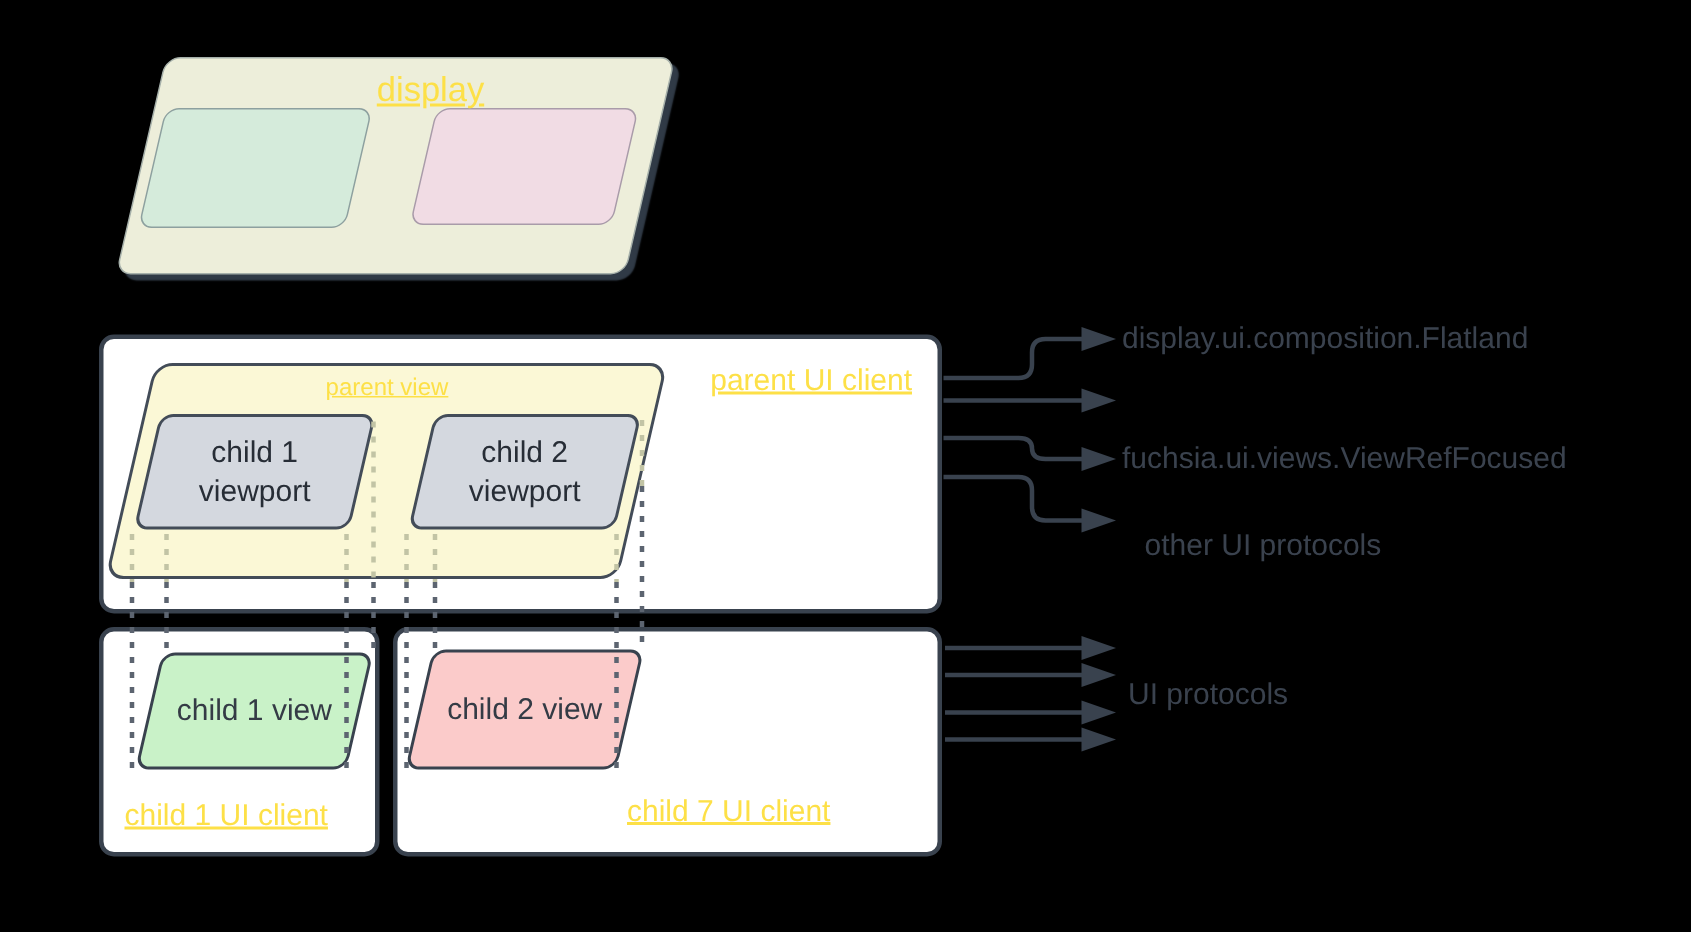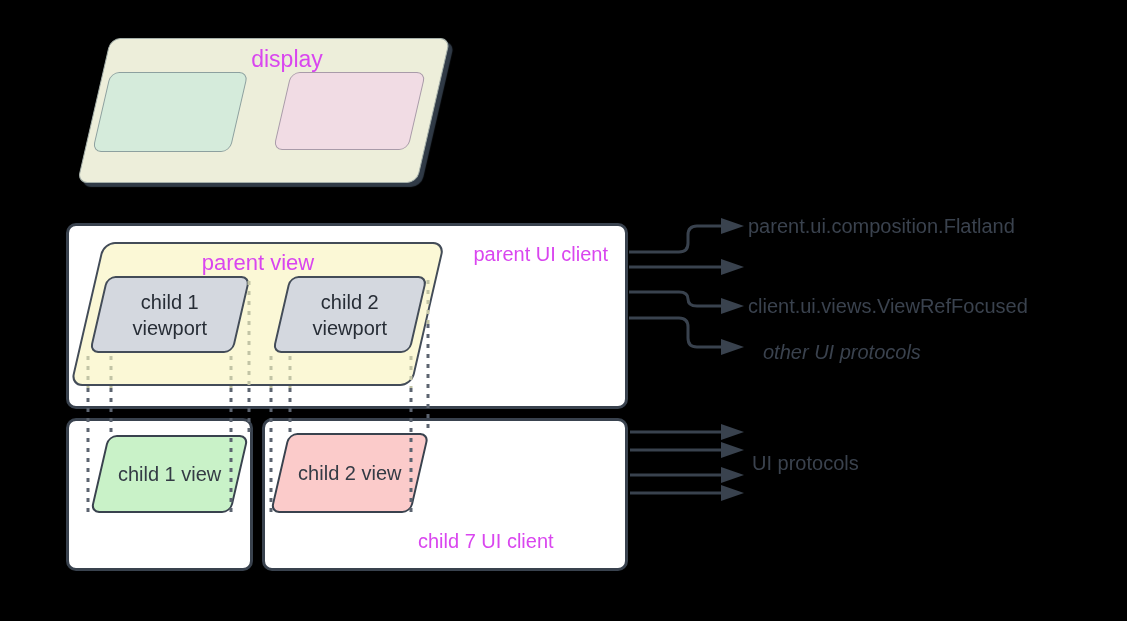--- a/index.html
+++ b/index.html
@@ -9,21 +9,21 @@
   }
   .box {
     position:absolute; background:#ffffff; border:3px solid #39424e;
     border-radius:10px; box-sizing:border-box;
   }
   .pg {
     position:absolute; transform:skewX(-13deg); transform-origin:0 100%;
     box-sizing:border-box; display:flex; align-items:center; justify-content:center;
   }
   .pg-inner { transform:skewX(13deg); text-align:center; }
-  .lbl { position:absolute; color:#d946ef; white-space:nowrap; }
+  .lbl { position:absolute; color:#fde047; white-space:nowrap;text-decoration:underline; }
   .center { text-align:center; }
   .right { text-align:right; }
   .display-pg {
     background:#edeeda; border:1px solid #a6b0aa; border-radius:10px;
     box-shadow:5px 4px 1px rgba(56,68,82,0.85);
   }
   .mint-pg { background:#d5ebdb; border:1px solid #8da09f; border-radius:9px; }
   .pinkrect-pg { background:#f1dce4; border:1px solid #a99ba9; border-radius:9px; }
   .pview-pg { background:#fbf8d6; border:2px solid #434c58; border-radius:12px; }
   .vp-pg { background:#d4d8df; border:2px solid #434c58; border-radius:9px;
@@ -42,39 +42,40 @@
 
   <div class="pg display-pg" style="left:77px; top:38px; width:340px; height:145px;"></div>
   <div class="pg mint-pg" style="left:92px; top:72px; width:138px; height:80px;"></div>
   <div class="pg pinkrect-pg" style="left:273px; top:72px; width:135px; height:78px;"></div>
   <div class="lbl center" style="left:187px; top:46px; width:200px; font-size:23px;">display</div>
 
   <div class="box" style="left:66px; top:223px; width:562px; height:186px;"></div>
   <div class="lbl right" style="left:408px; top:243px; width:200px; font-size:20px;">parent UI client</div>
 
   <div class="pg pview-pg" style="left:70px; top:242px; width:342px; height:144px;"></div>
-  <div class="lbl center" style="left:158px; top:250px; width:200px; font-size:22px;">parent view</div>
+  <div class="lbl center" style="left:158px; top:250px; width:200px; font-size:16px;">parent view</div>
 
   <div class="pg vp-pg" style="left:89px; top:276px; width:144px; height:77px;">
     <div class="pg-inner" style="width:100px;">child 1 viewport</div>
   </div>
   <div class="pg vp-pg" style="left:272px; top:276px; width:138px; height:77px;">
     <div class="pg-inner" style="width:100px;">child 2 viewport</div>
   </div>
 
   <div class="box" style="left:66px; top:418px; width:187px; height:153px;"></div>
   <div class="box" style="left:262px; top:418px; width:366px; height:153px;"></div>
 
   <div class="pg view1-pg" style="left:90px; top:435px; width:141px; height:78px;">
     <div class="pg-inner">child 1 view</div>
   </div>
   <div class="pg view2-pg" style="left:270px; top:433px; width:141px; height:80px;">
     <div class="pg-inner">child 2 view</div>
   </div>
 
+  <div class="lbl" style="left:83px; top:533px; font-size:20px;">child 1 UI client</div>
   <div class="lbl" style="left:418px; top:530px; font-size:20px;">child 7 UI client</div>
 
   <svg class="overlay" width="1127" height="621">
 
     <g stroke="#c2c4a5" stroke-width="3" stroke-dasharray="4 6">
       <line x1="88" y1="356" x2="88" y2="388"></line>
       <line x1="111" y1="356" x2="111" y2="388"></line>
       <line x1="231" y1="356" x2="231" y2="388"></line>
       <line x1="249" y1="281" x2="249" y2="388"></line>
       <line x1="271" y1="356" x2="271" y2="388"></line>
@@ -114,18 +115,18 @@
       <path d="M630,493 H722"></path>
     </g>
     <g fill="#39424e">
       <polygon points="721,424 721,440 744,432"></polygon>
       <polygon points="721,442 721,458 744,450"></polygon>
       <polygon points="721,467 721,483 744,475"></polygon>
       <polygon points="721,485 721,501 744,493"></polygon>
     </g>
   </svg>
 
-  <div class="proto" style="left:748px; top:214px;">parent.ui.composition.Flatland</div>
-  <div class="proto" style="left:748px; top:294px;">client.ui.views.ViewRefFocused</div>
-  <div class="proto" style="left:763px; top:340px;font-style:italic;">other UI protocols</div>
+  <div class="proto" style="left:748px; top:214px;">display.ui.composition.Flatland</div>
+  <div class="proto" style="left:748px; top:294px;">fuchsia.ui.views.ViewRefFocused</div>
+  <div class="proto" style="left:763px; top:352px;">other UI protocols</div>
   <div class="proto" style="left:752px; top:451px;">UI protocols</div>
 
 </div>
 
 </body></html>

